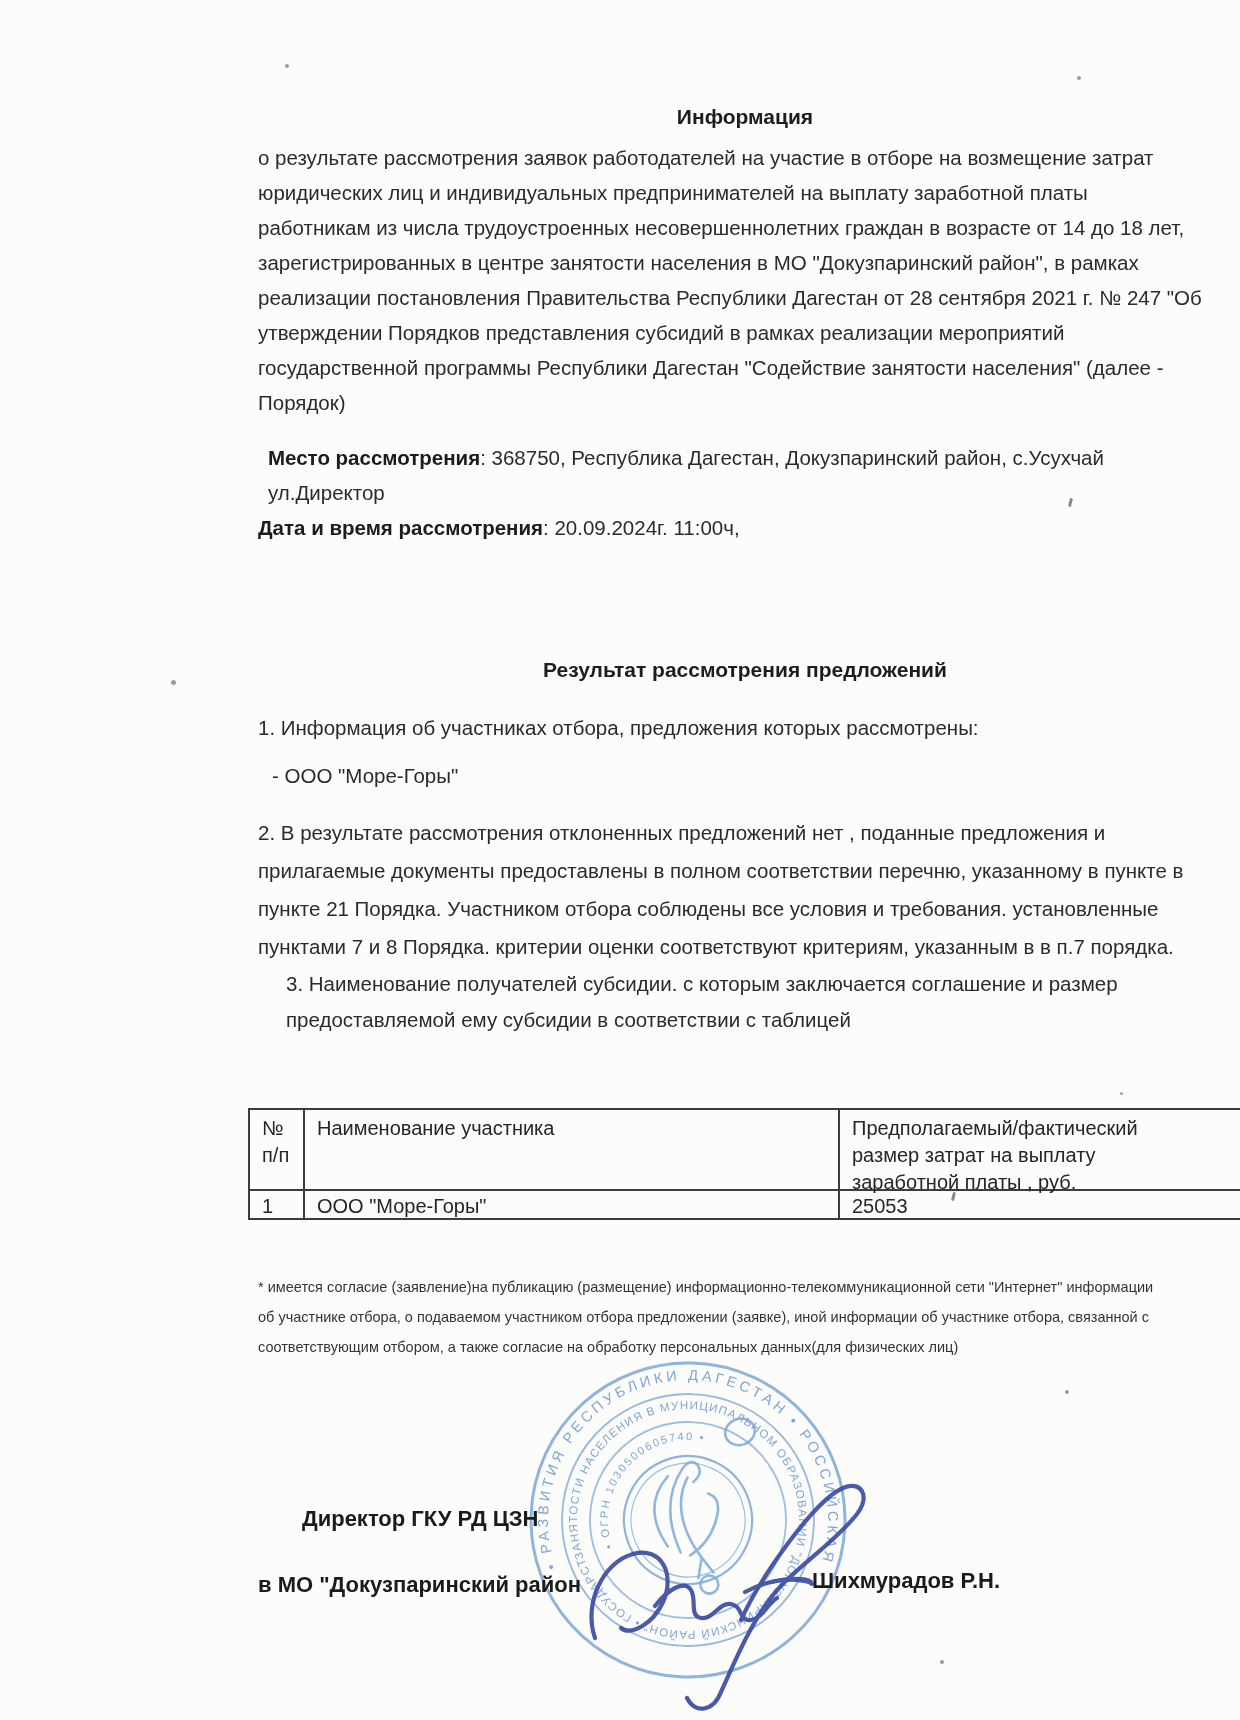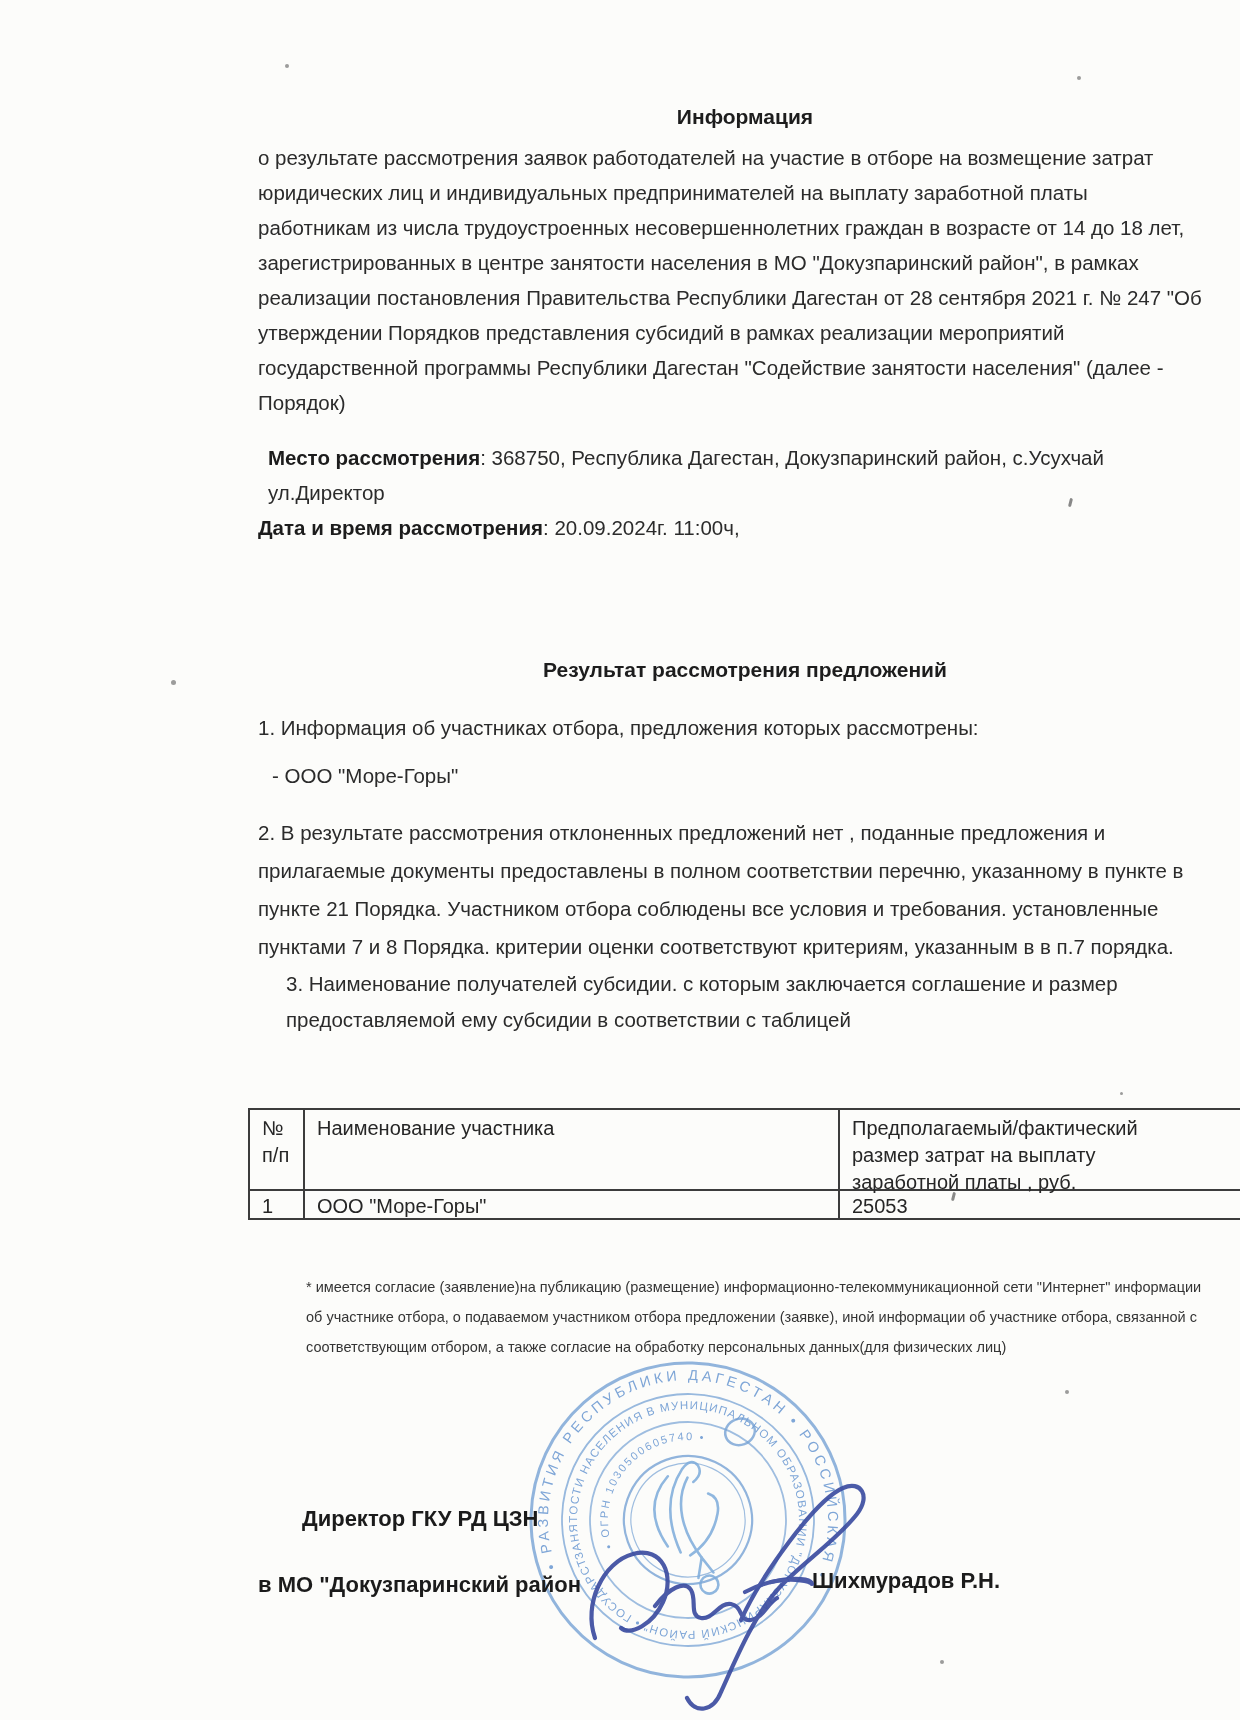--- a/index.html
+++ b/index.html
@@ -13,21 +13,21 @@
   .bold{font-weight:700;color:#1c1c1c;}
   .heading2{font-size:21px;font-weight:700;color:#1d1d1d;text-align:center;}
   .doc-table{position:absolute;left:248px;top:1108px;width:992px;
              display:grid;grid-template-columns:55px 535px 1fr;
              border-top:2px solid #3c3c3c;border-left:2px solid #3c3c3c;
              font-size:20px;color:#262626;}
   .doc-table .cell{border-bottom:2px solid #3c3c3c;padding:6px 4px 0 12px;}
   .doc-table .cell.mid{border-right:2px solid #3c3c3c;}
   .doc-table .head{height:74px;white-space:pre-line;line-height:27px;padding-top:5px;}
   .doc-table .row{height:24px;line-height:24px;padding-top:3px;}
-  .footnote{font-size:14.5px;line-height:30px;color:#343434;margin-left:48px;}
+  .footnote{font-size:14.5px;line-height:30px;color:#343434;}
   .sig-text{font-size:22px;font-weight:700;color:#1b1b1b;white-space:nowrap;}
   .stamp{position:absolute;left:520px;top:1352px;opacity:.88;}
   .sig-ink{position:absolute;left:575px;top:1480px;}
   .dot{position:absolute;background:#4c4c4c;border-radius:50%;opacity:.55;}
   .mark{position:absolute;width:3px;height:9px;background:#4a4a4a;border-radius:2px;
         transform:rotate(14deg);opacity:.65;}
 </style>
 </head>
 <body>
 

